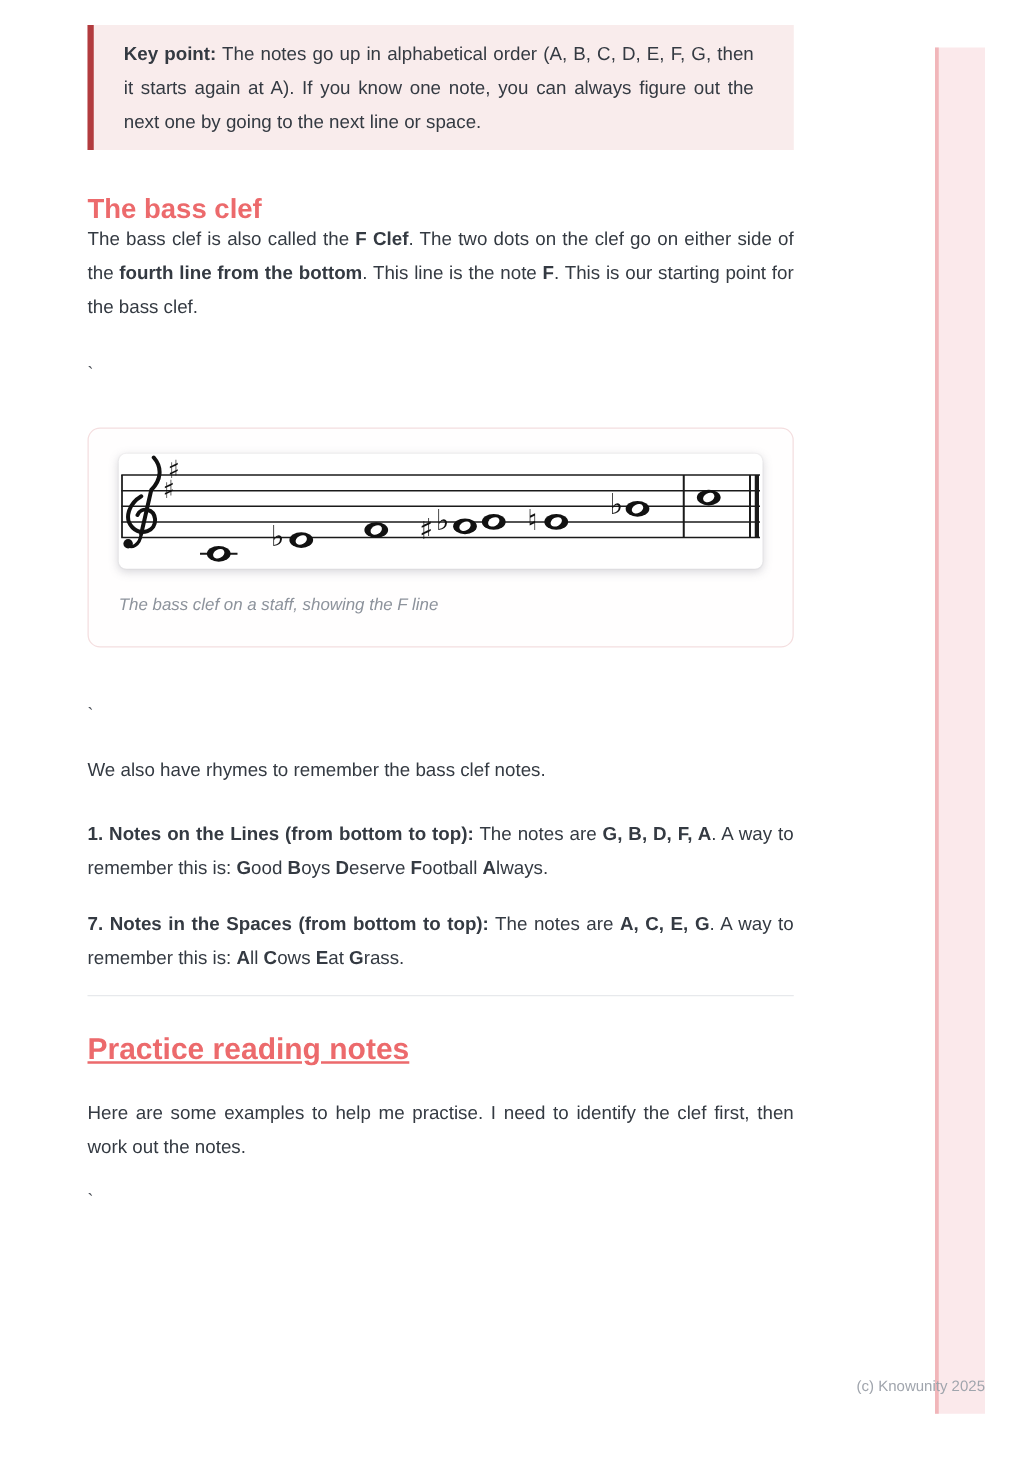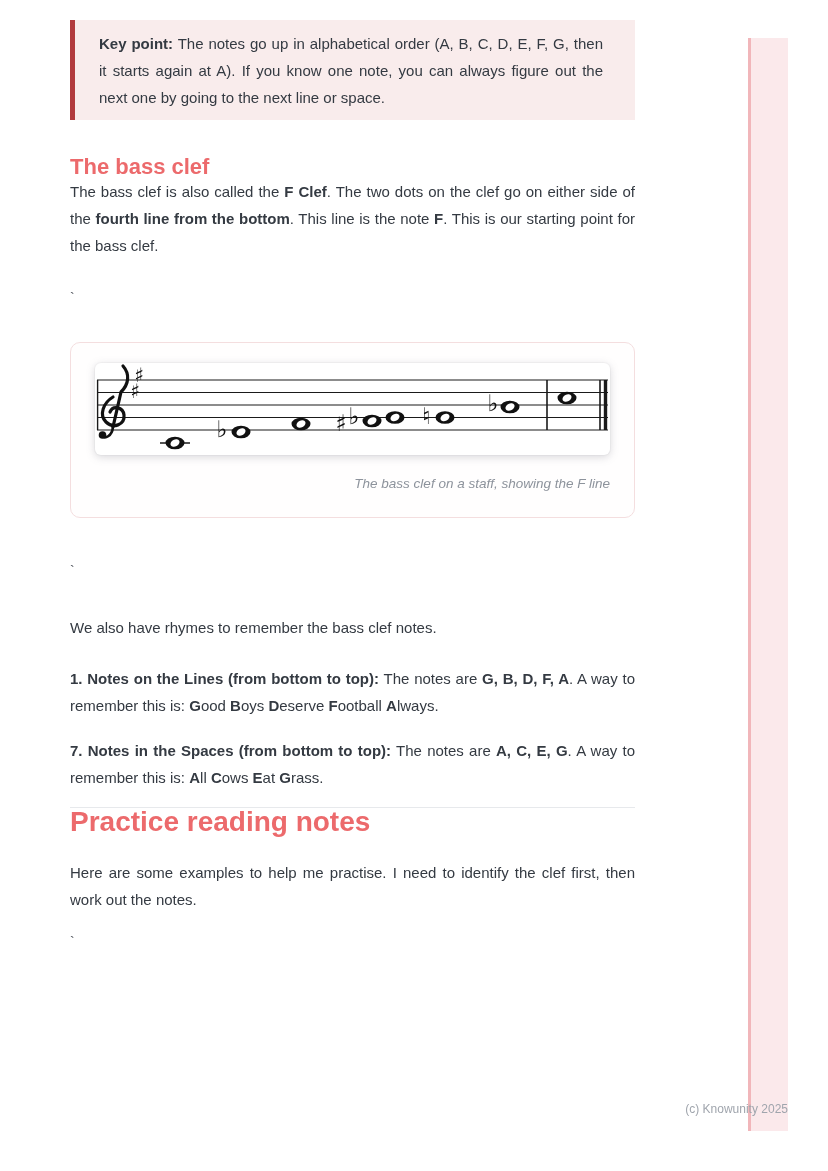--- a/index.html
+++ b/index.html
@@ -26,42 +26,43 @@
     margin-top:20px; background:var(--callout_bg);
     border-left:5px solid var(--callout_border);
     padding:10px 32px 9px 24px;
   }
   .callout p{text-align:justify;}
   h2.sec-heading{
     margin-top:36px; font-size:22px; line-height:22px; font-weight:700;
     color:var(--accent);
   }
   h1.sec-heading{
-    font-size:28px; line-height:28px; font-weight:800;
+    margin-top:29px; font-size:24px; line-height:28px; font-weight:800;
     color:var(--accent);
+    text-decoration:underline;
   }
   .par-bass{}
   .tick{display:block; line-height:27px; color:#4a4f57; font-size:14px;}
   .tick-1{margin-top:26px;}
   .tick-2{margin-top:40px;}
   .tick-3{margin-top:16px;}
   .figure{
     margin-top:30px; border:1px solid var(--figure_border); border-radius:10px;
     background:#fffefe; padding:20px 24px 24px;
   }
   .score-card{
     width:515px; height:92px; margin:0 auto; background:#fff; border-radius:6px;
     box-shadow:0 2px 8px rgba(110,110,125,.28), 0 0 0 1px rgba(150,150,160,.06);
   }
   .score-card svg{display:block; width:515px; height:92px;}
   .figure-caption{
-    margin-top:20px; text-align:right; font-style:italic;
+    margin-top:20px; text-align:left; font-style:italic;
     color:var(--muted); font-size:13.5px; line-height:18px;
   }
-  .par-rhymes{margin-top:29px;}
+  .par-rhymes{margin-top:18px;}
   .rhyme-item{margin-top:18px; text-align:justify;}
   .rhyme-item.first{margin-top:24px;}
   .divider{margin-top:16px; border:0; border-top:1px solid var(--divider); height:0;}
   .par-practice{margin-top:23px;}
   .example-label{margin-top:18px; font-weight:700;}
   .page-footer{
     position:absolute; top:1101px; right:40px; font-size:12px; line-height:16px;
     color:var(--footer_gray);
   }
   .notation-text{font-family:"DejaVu Sans",sans-serif;}

